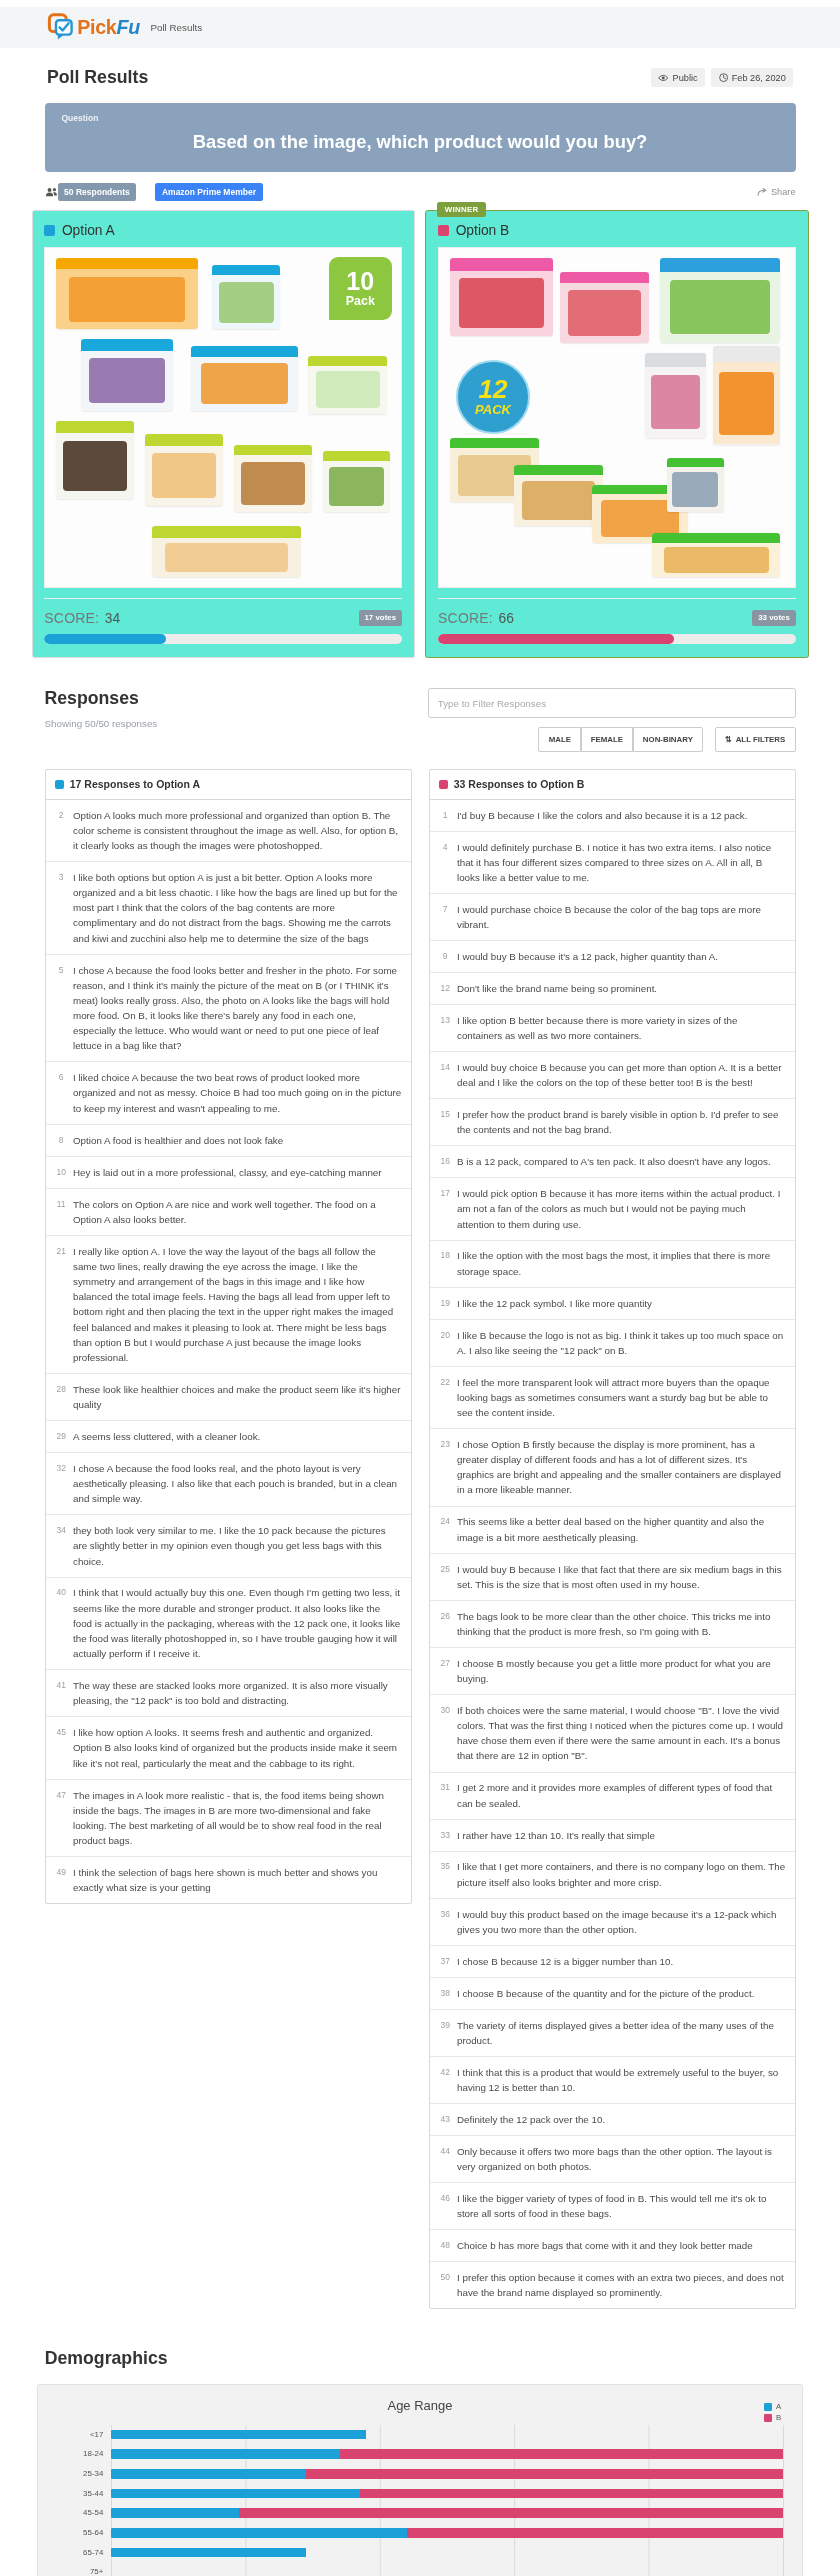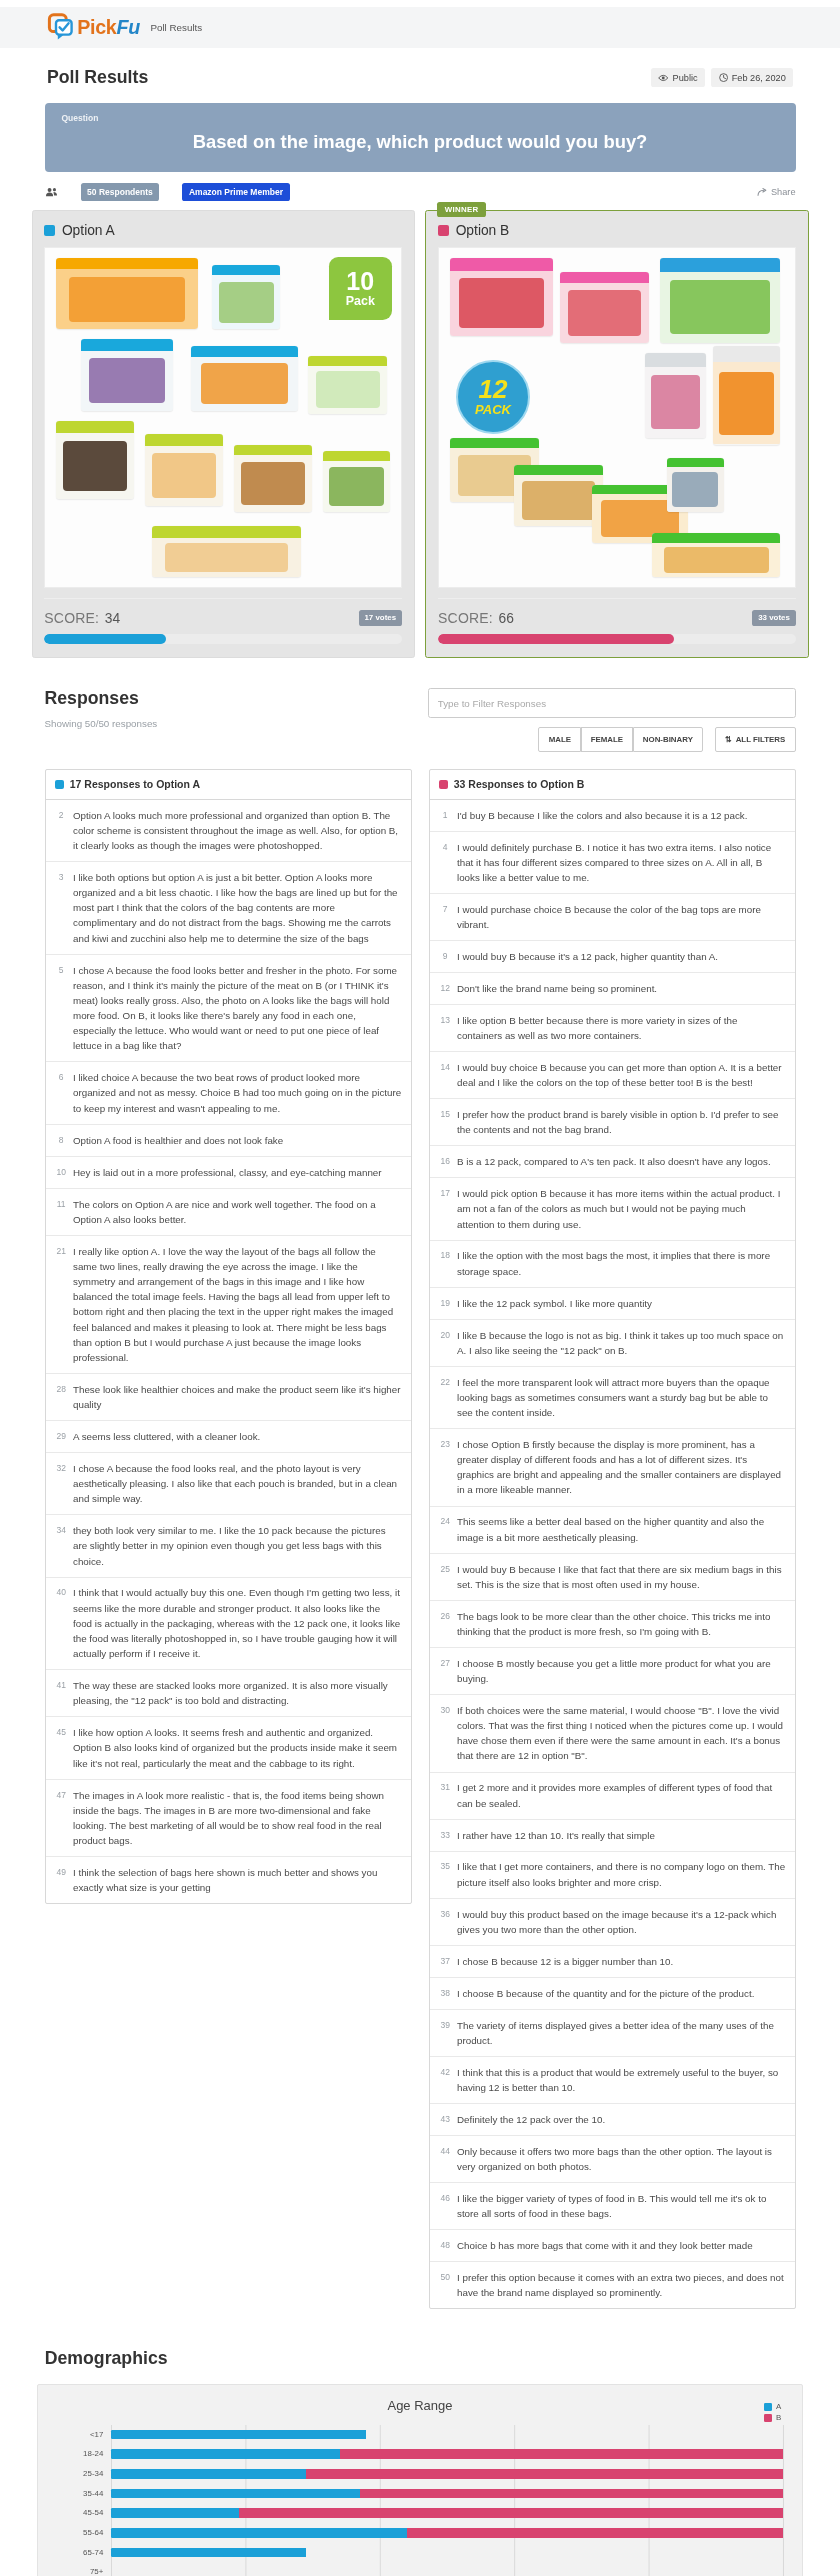--- a/index.html
+++ b/index.html
@@ -33,32 +33,32 @@
   }
   .pill svg { display:block; }
   
   .container { padding:0 31.5px; }
   .question-card {
     margin:3.9px 13px 0; background:#8ba2bc; border-radius:3.9px;
     padding:10.5px 17px 19.7px; color:#fff;
   }
   .question-label { font-size:8.5px; font-weight:bold; color:rgba(255,255,255,.85); margin-bottom:6.6px; }
   .question-text { font-size:18.4px; font-weight:bold; line-height:1.25;text-align:center; }
-  .meta-row { display:flex; align-items:center; gap:23px; margin:10.5px 13px 9.2px; }
+  .meta-row { display:flex; align-items:center; gap:0; margin:10.5px 13px 9.2px; }
   .badge {
     border-radius:2.6px; color:#fff; font-size:8.5px; font-weight:bold; padding:3.9px 6.6px;
   }
   .badge-respondents { background:#8498ad; }
-  .badge-audience { background:#1d4ed8; }
+  .badge-audience { background:#3b82f6;margin-left:19px; }
   .meta-spacer { flex:1; }
   .share-link { color:#8a8f96; font-size:9.2px; display:flex; align-items:center; gap:3.9px; cursor:pointer; }
   
   .options-row { display:flex; gap:10.5px; margin-top:2.6px; }
   .option-card {
-    flex:1; background:#e5e5e5; border:0.7px solid #dcdcdc; border-radius:2.6px;
+    flex:1; background:#5eead4; border:0.7px solid #dcdcdc; border-radius:2.6px;
     padding:11.8px 11.8px 13px; position:relative;
   }
   .option-card.winner { border:1.3px solid #7da03c; }
   .winner-badge {
     position:absolute; top:-9.2px; left:10.5px; background:#7da03c; color:#fff;
     font-size:7.9px; font-weight:bold; letter-spacing:0.3px;
     padding:3.3px 7.9px; border-radius:2.6px;
   }
   .option-title { display:flex; align-items:center; gap:6.6px; font-size:13.8px; color:#333; }
   .swatch { width:11px; height:11px; border-radius:2px; flex:none; }

